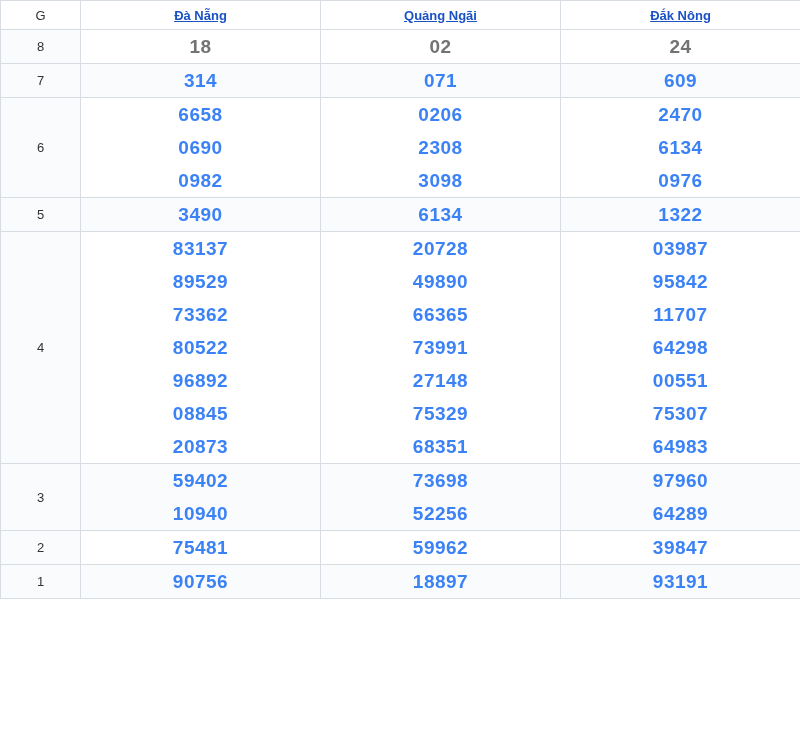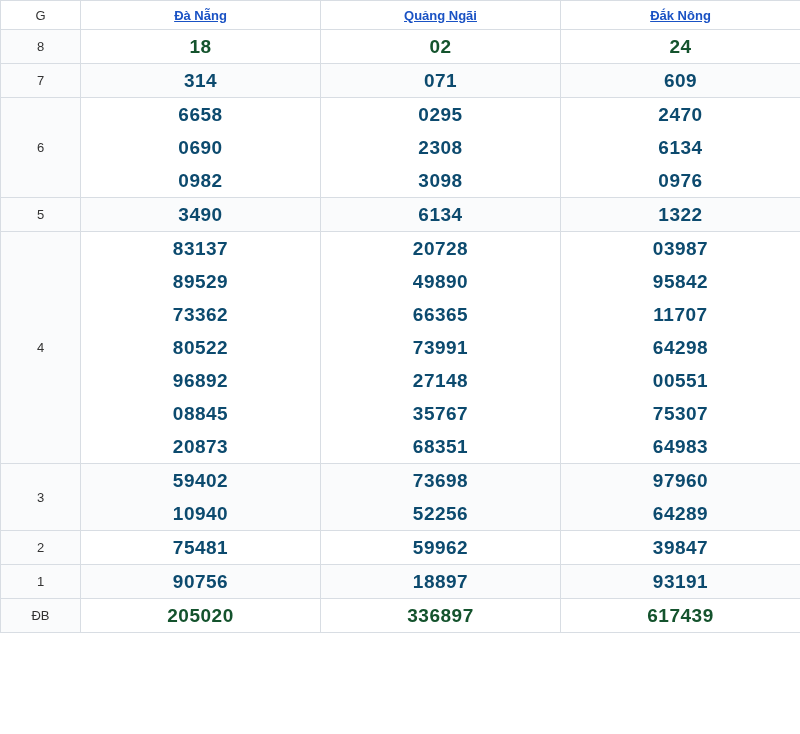--- a/index.html
+++ b/index.html
@@ -49,35 +49,35 @@
     margin-top: 14px;
   }
   td.prize-label {
     font-size: 13px;
     color: #333333;
     background: #fafbfc;
   }
   td.numbers {
     font-size: 19px;
     font-weight: bold;
-    color: #0c4a6e;
+    color: #3b82f6;
     line-height: 1.0;
     padding: 6px 0;
   }
   td.numbers .num {
     display: block;
     padding: 7px 0;
     letter-spacing: 0.5px;
   }
   
   tr.red td.numbers {
     color: #e8112d;
   }
   tr.red td.numbers .num {
-    color: #14532d;
+    color: #737373;
   }
   tr.row-shade td.prize-label { background: #fafbfc; }
   tr.row-shade td.numbers { background: #fafbfc; }
 </style>
 </head>
 <body>
 
 <table class="lottery">
   <colgroup>
     <col class="c-prize">
@@ -125,21 +125,21 @@
         </td>
       </tr>
       <tr>
         <td class="prize-label">6</td>
         <td class="numbers">
           <span class="num">6658</span>
           <span class="num">0690</span>
           <span class="num">0982</span>
         </td>
         <td class="numbers">
-          <span class="num">0295</span>
+          <span class="num">0206</span>
           <span class="num">2308</span>
           <span class="num">3098</span>
         </td>
         <td class="numbers">
           <span class="num">2470</span>
           <span class="num">6134</span>
           <span class="num">0976</span>
         </td>
       </tr>
       <tr class="row-shade">
@@ -164,21 +164,21 @@
           <span class="num">96892</span>
           <span class="num">08845</span>
           <span class="num">20873</span>
         </td>
         <td class="numbers">
           <span class="num">20728</span>
           <span class="num">49890</span>
           <span class="num">66365</span>
           <span class="num">73991</span>
           <span class="num">27148</span>
-          <span class="num">35767</span>
+          <span class="num">75329</span>
           <span class="num">68351</span>
         </td>
         <td class="numbers">
           <span class="num">03987</span>
           <span class="num">95842</span>
           <span class="num">11707</span>
           <span class="num">64298</span>
           <span class="num">00551</span>
           <span class="num">75307</span>
           <span class="num">64983</span>
@@ -216,26 +216,14 @@
         <td class="numbers">
           <span class="num">90756</span>
         </td>
         <td class="numbers">
           <span class="num">18897</span>
         </td>
         <td class="numbers">
           <span class="num">93191</span>
         </td>
       </tr>
-      <tr class="red">
-        <td class="prize-label">ĐB</td>
-        <td class="numbers">
-          <span class="num">205020</span>
-        </td>
-        <td class="numbers">
-          <span class="num">336897</span>
-        </td>
-        <td class="numbers">
-          <span class="num">617439</span>
-        </td>
-      </tr>
     </tbody>
 </table>
 
 </body></html>

